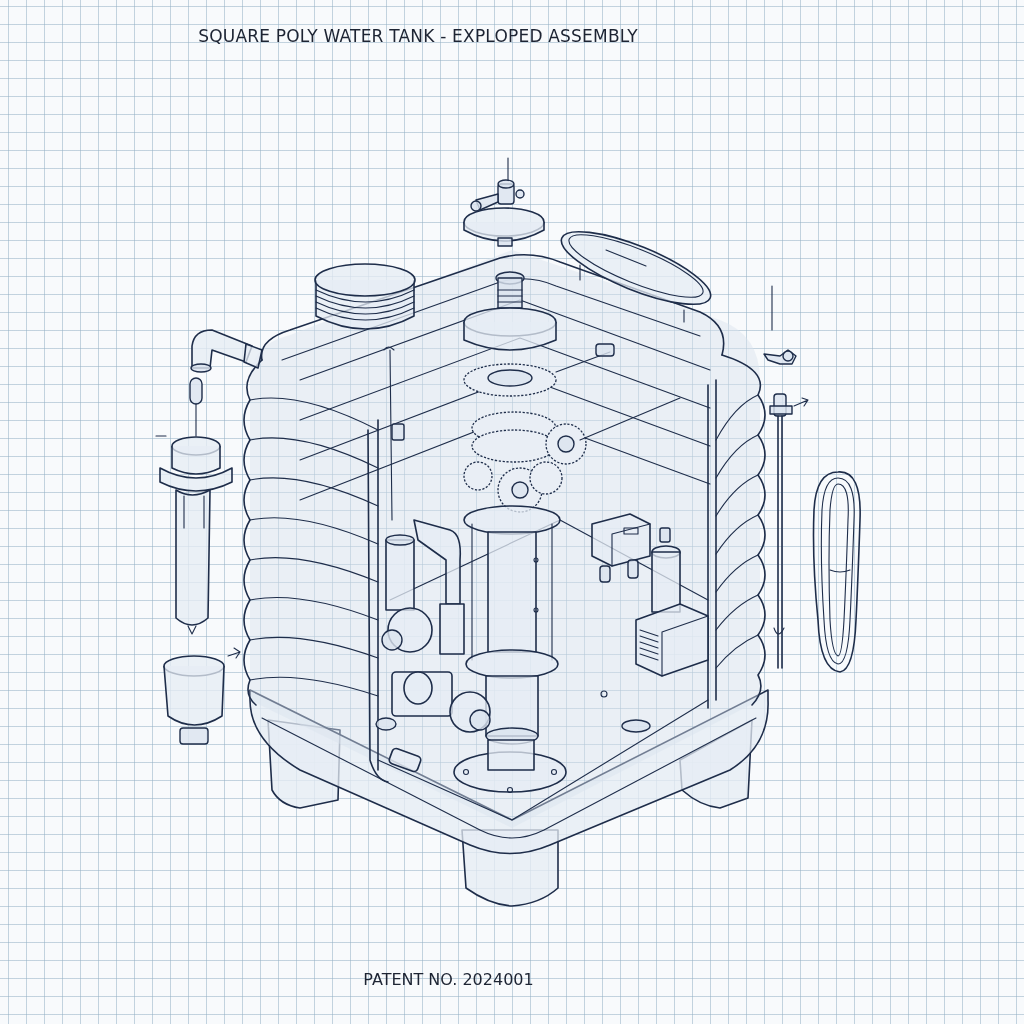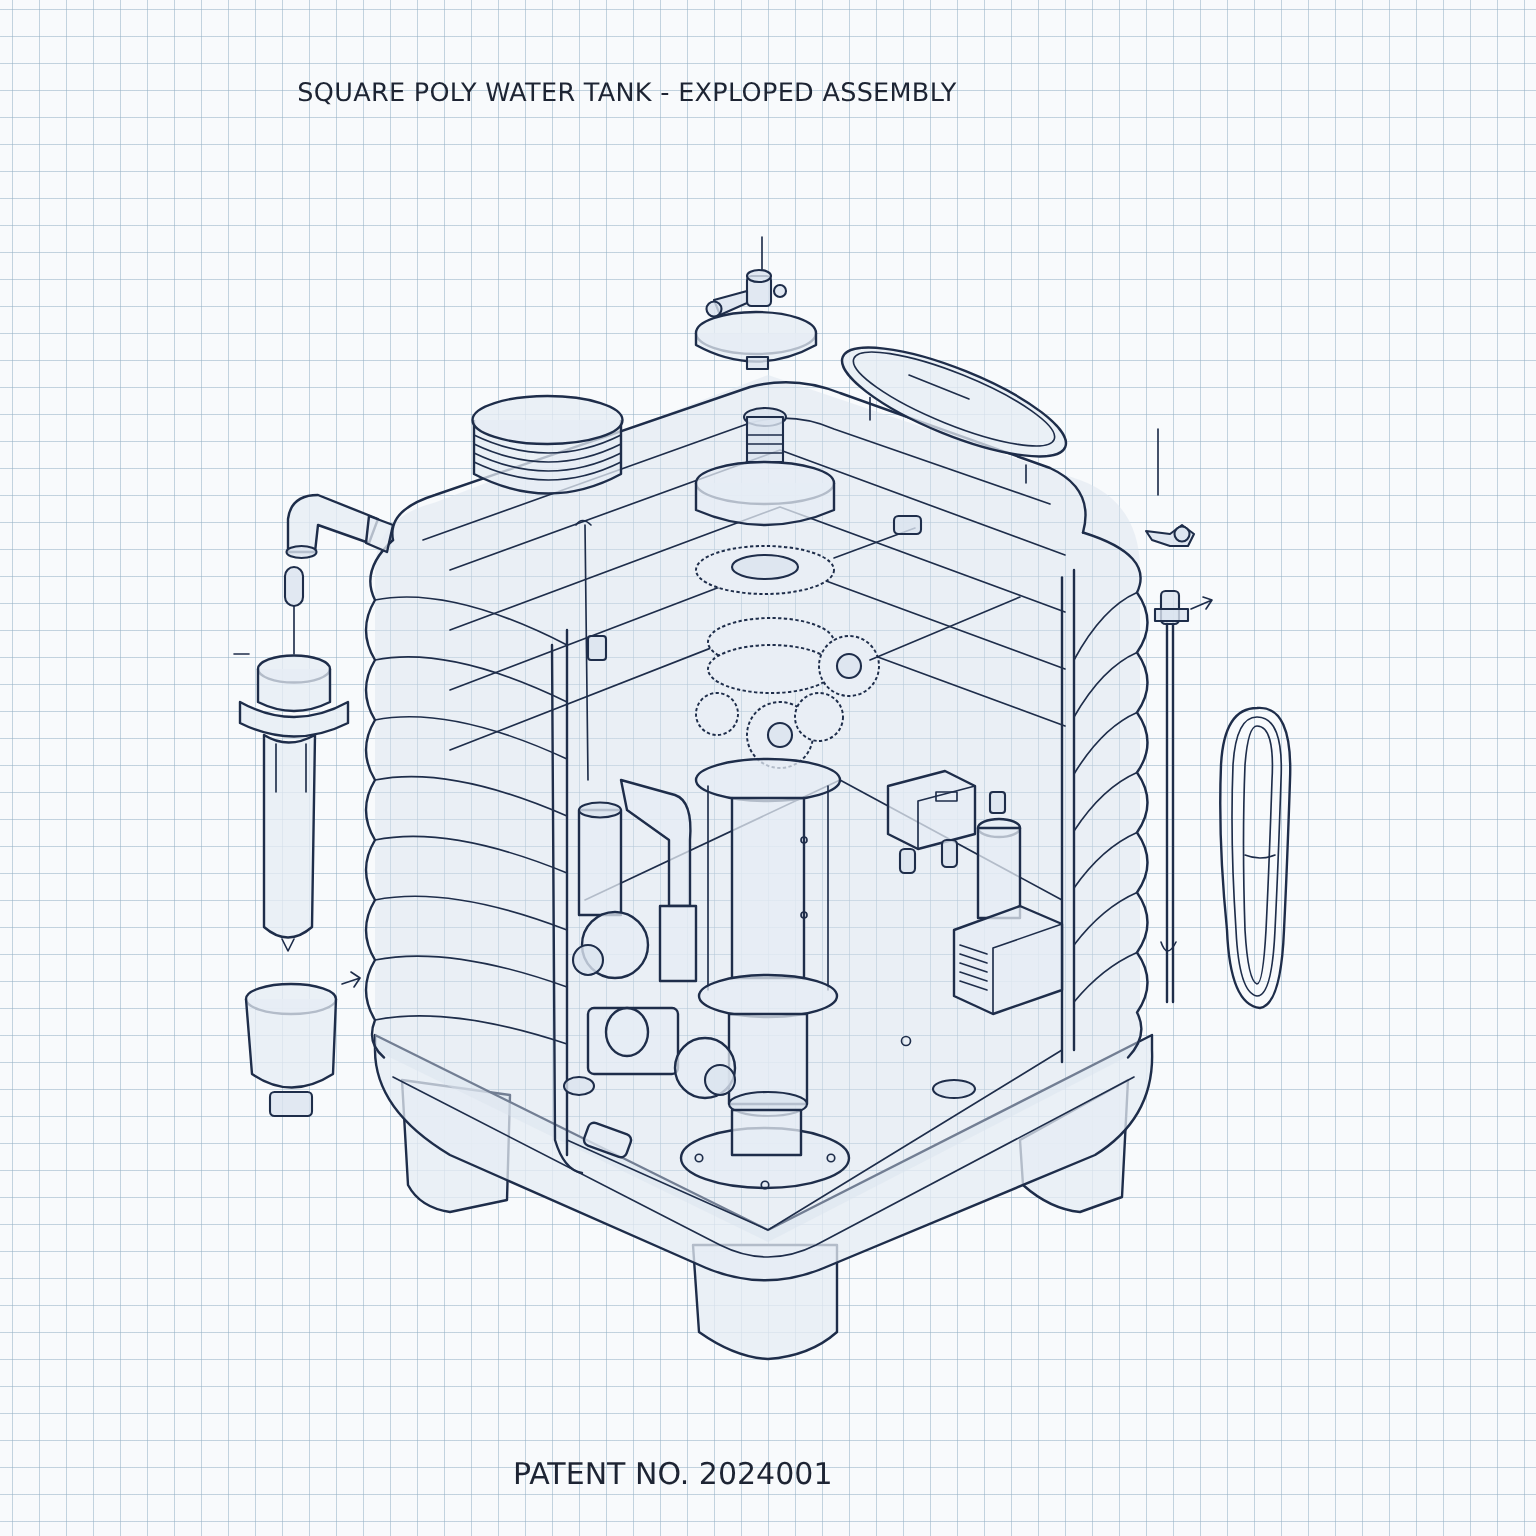--- a/index.html
+++ b/index.html
@@ -16,37 +16,37 @@
       height: 1024px;
       background-color: #f8fafc;
       background-image:
         linear-gradient(to right, rgba(150,178,198,0.55) 1px, transparent 1px),
         linear-gradient(to bottom, rgba(150,178,198,0.55) 1px, transparent 1px);
       background-size: 18px 18px;
       background-position: 8px 6px;
     }
     .title {
       position: absolute;
-      top: 52px;
+      top: 26px;
       left: 0;
       width: 836px;
       text-align: center;
       font-family: "DejaVu Sans", "Liberation Sans", sans-serif;
       font-size: 17px;
       letter-spacing: 0.2px;
       color: #1d2433;
     }
     .footer {
       position: absolute;
       top: 970px;
       left: 0;
       width: 897px;
       text-align: center;
       font-family: "DejaVu Sans", "Liberation Sans", sans-serif;
-      font-size: 20px;
+      font-size: 16px;
       color: #1d2433;
     }
     svg.drawing {
       position: absolute;
       left: 0;
       top: 0;
       width: 1024px;
       height: 1024px;
     }
     .ln { fill: none; stroke: #1e2d4a; stroke-width: 1.6; stroke-linejoin: round; stroke-linecap: round; }

